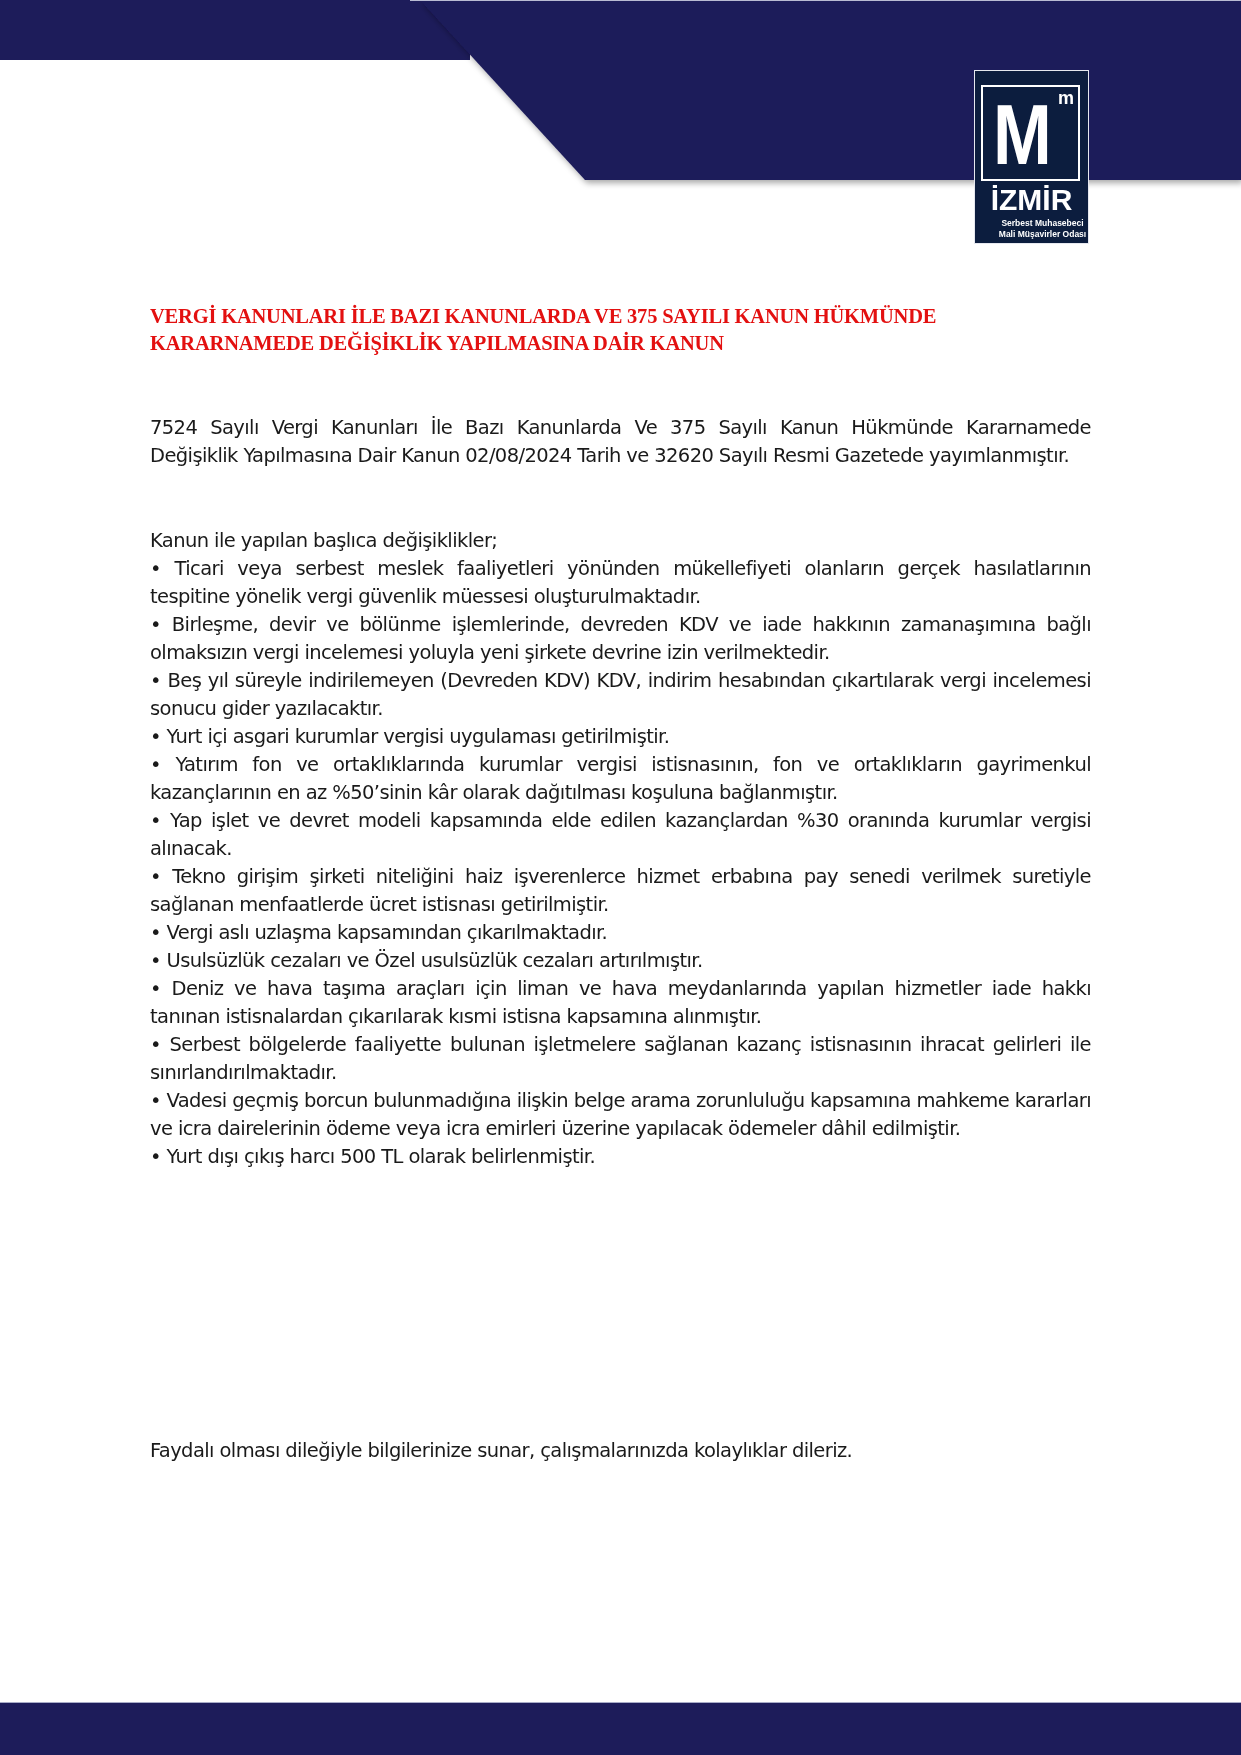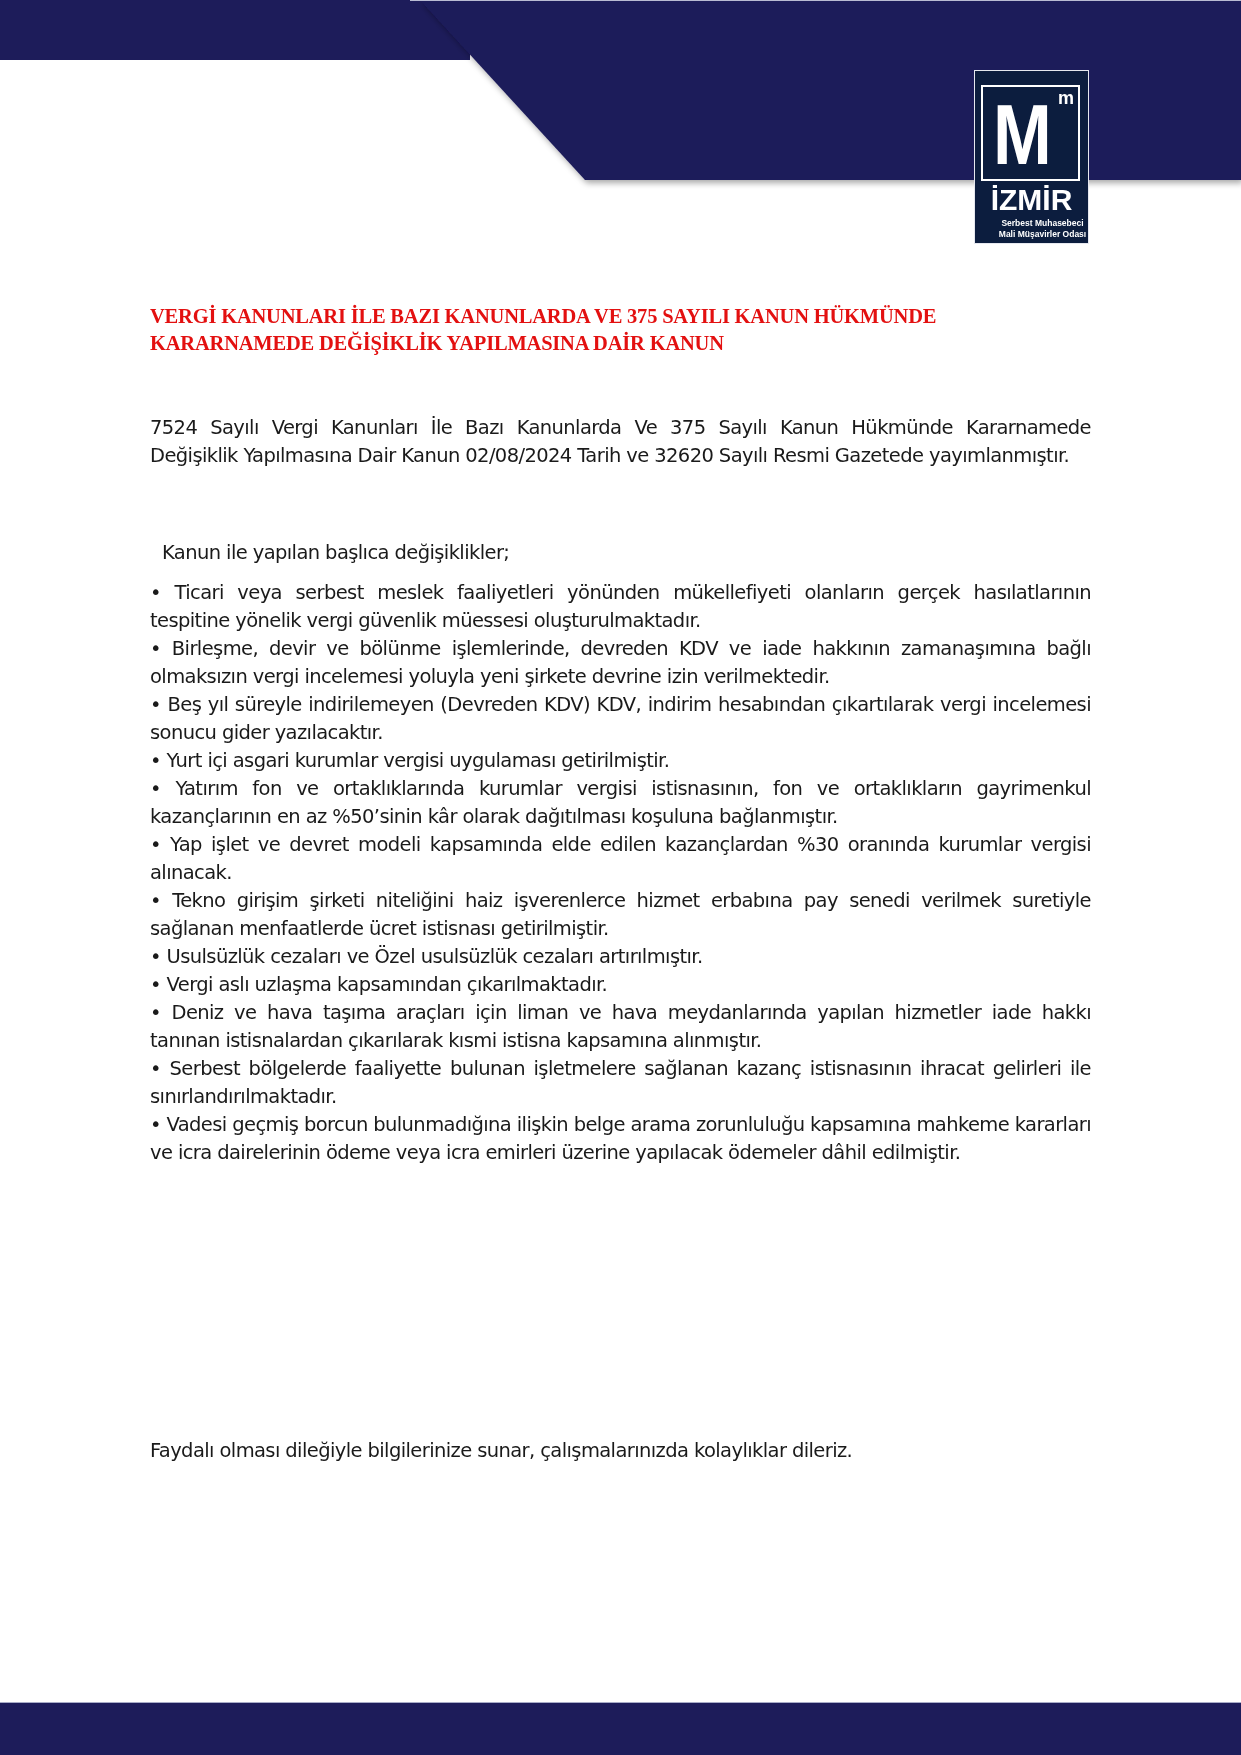--- a/index.html
+++ b/index.html
@@ -111,21 +111,21 @@
       word-spacing: 0px;
     }
     .intro {
       top: 414px;
       text-align: justify;
     }
     .changes {
       top: 527px;
     }
     .changes-heading {
-      margin: 12px;
+      margin: 0;
     }
     .change-list {
       list-style: none;
       margin: 0;
       padding: 0;
     }
     .change-item {
       margin: 0;
       text-align: justify;
     }
@@ -176,23 +176,24 @@
 <div class="body-text changes">
   <p class="changes-heading">Kanun ile yapılan başlıca değişiklikler;</p>
   <ul class="change-list" id="change-list">
       <li class="change-item"><span class="bullet">•</span> <span>Ticari veya serbest meslek faaliyetleri yönünden mükellefiyeti olanların gerçek hasılatlarının tespitine yönelik vergi güvenlik müessesi oluşturulmaktadır.</span></li>
       <li class="change-item"><span class="bullet">•</span> <span>Birleşme, devir ve bölünme işlemlerinde, devreden KDV ve iade hakkının zamanaşımına bağlı olmaksızın vergi incelemesi yoluyla yeni şirkete devrine izin verilmektedir.</span></li>
       <li class="change-item"><span class="bullet">•</span> <span>Beş yıl süreyle indirilemeyen (Devreden KDV) KDV, indirim hesabından çıkartılarak vergi incelemesi sonucu gider yazılacaktır.</span></li>
       <li class="change-item"><span class="bullet">•</span> <span>Yurt içi asgari kurumlar vergisi uygulaması getirilmiştir.</span></li>
       <li class="change-item"><span class="bullet">•</span> <span>Yatırım fon ve ortaklıklarında kurumlar vergisi istisnasının, fon ve ortaklıkların gayrimenkul kazançlarının en az %50’sinin kâr olarak dağıtılması koşuluna bağlanmıştır.</span></li>
       <li class="change-item"><span class="bullet">•</span> <span>Yap işlet ve devret modeli kapsamında elde edilen kazançlardan %30 oranında kurumlar vergisi alınacak.</span></li>
       <li class="change-item"><span class="bullet">•</span> <span>Tekno girişim şirketi niteliğini haiz işverenlerce hizmet erbabına pay senedi verilmek suretiyle sağlanan menfaatlerde ücret istisnası getirilmiştir.</span></li>
+      <li class="change-item"><span class="bullet">•</span> <span>Vergi aslı uzlaşma kapsamından çıkarılmaktadır.</span></li>
       <li class="change-item"><span class="bullet">•</span> <span>Usulsüzlük cezaları ve Özel usulsüzlük cezaları artırılmıştır.</span></li>
-      <li class="change-item"><span class="bullet">•</span> <span>Vergi aslı uzlaşma kapsamından çıkarılmaktadır.</span></li>
       <li class="change-item"><span class="bullet">•</span> <span>Deniz ve hava taşıma araçları için liman ve hava meydanlarında yapılan hizmetler iade hakkı tanınan istisnalardan çıkarılarak kısmi istisna kapsamına alınmıştır.</span></li>
       <li class="change-item"><span class="bullet">•</span> <span>Serbest bölgelerde faaliyette bulunan işletmelere sağlanan kazanç istisnasının ihracat gelirleri ile sınırlandırılmaktadır.</span></li>
       <li class="change-item"><span class="bullet">•</span> <span>Vadesi geçmiş borcun bulunmadığına ilişkin belge arama zorunluluğu kapsamına mahkeme kararları ve icra dairelerinin ödeme veya icra emirleri üzerine yapılacak ödemeler dâhil edilmiştir.</span></li>
+      <li class="change-item"><span class="bullet">•</span> <span>Yurt dışı çıkış harcı 500 TL olarak belirlenmiştir.</span></li>
     </ul>
 </div>
 
 <p class="body-text closing" style="margin:0;">Faydalı olması dileğiyle bilgilerinize sunar, çalışmalarınızda kolaylıklar dileriz.</p>
 
 <div class="footer-bar"></div>
 
 </body></html>

